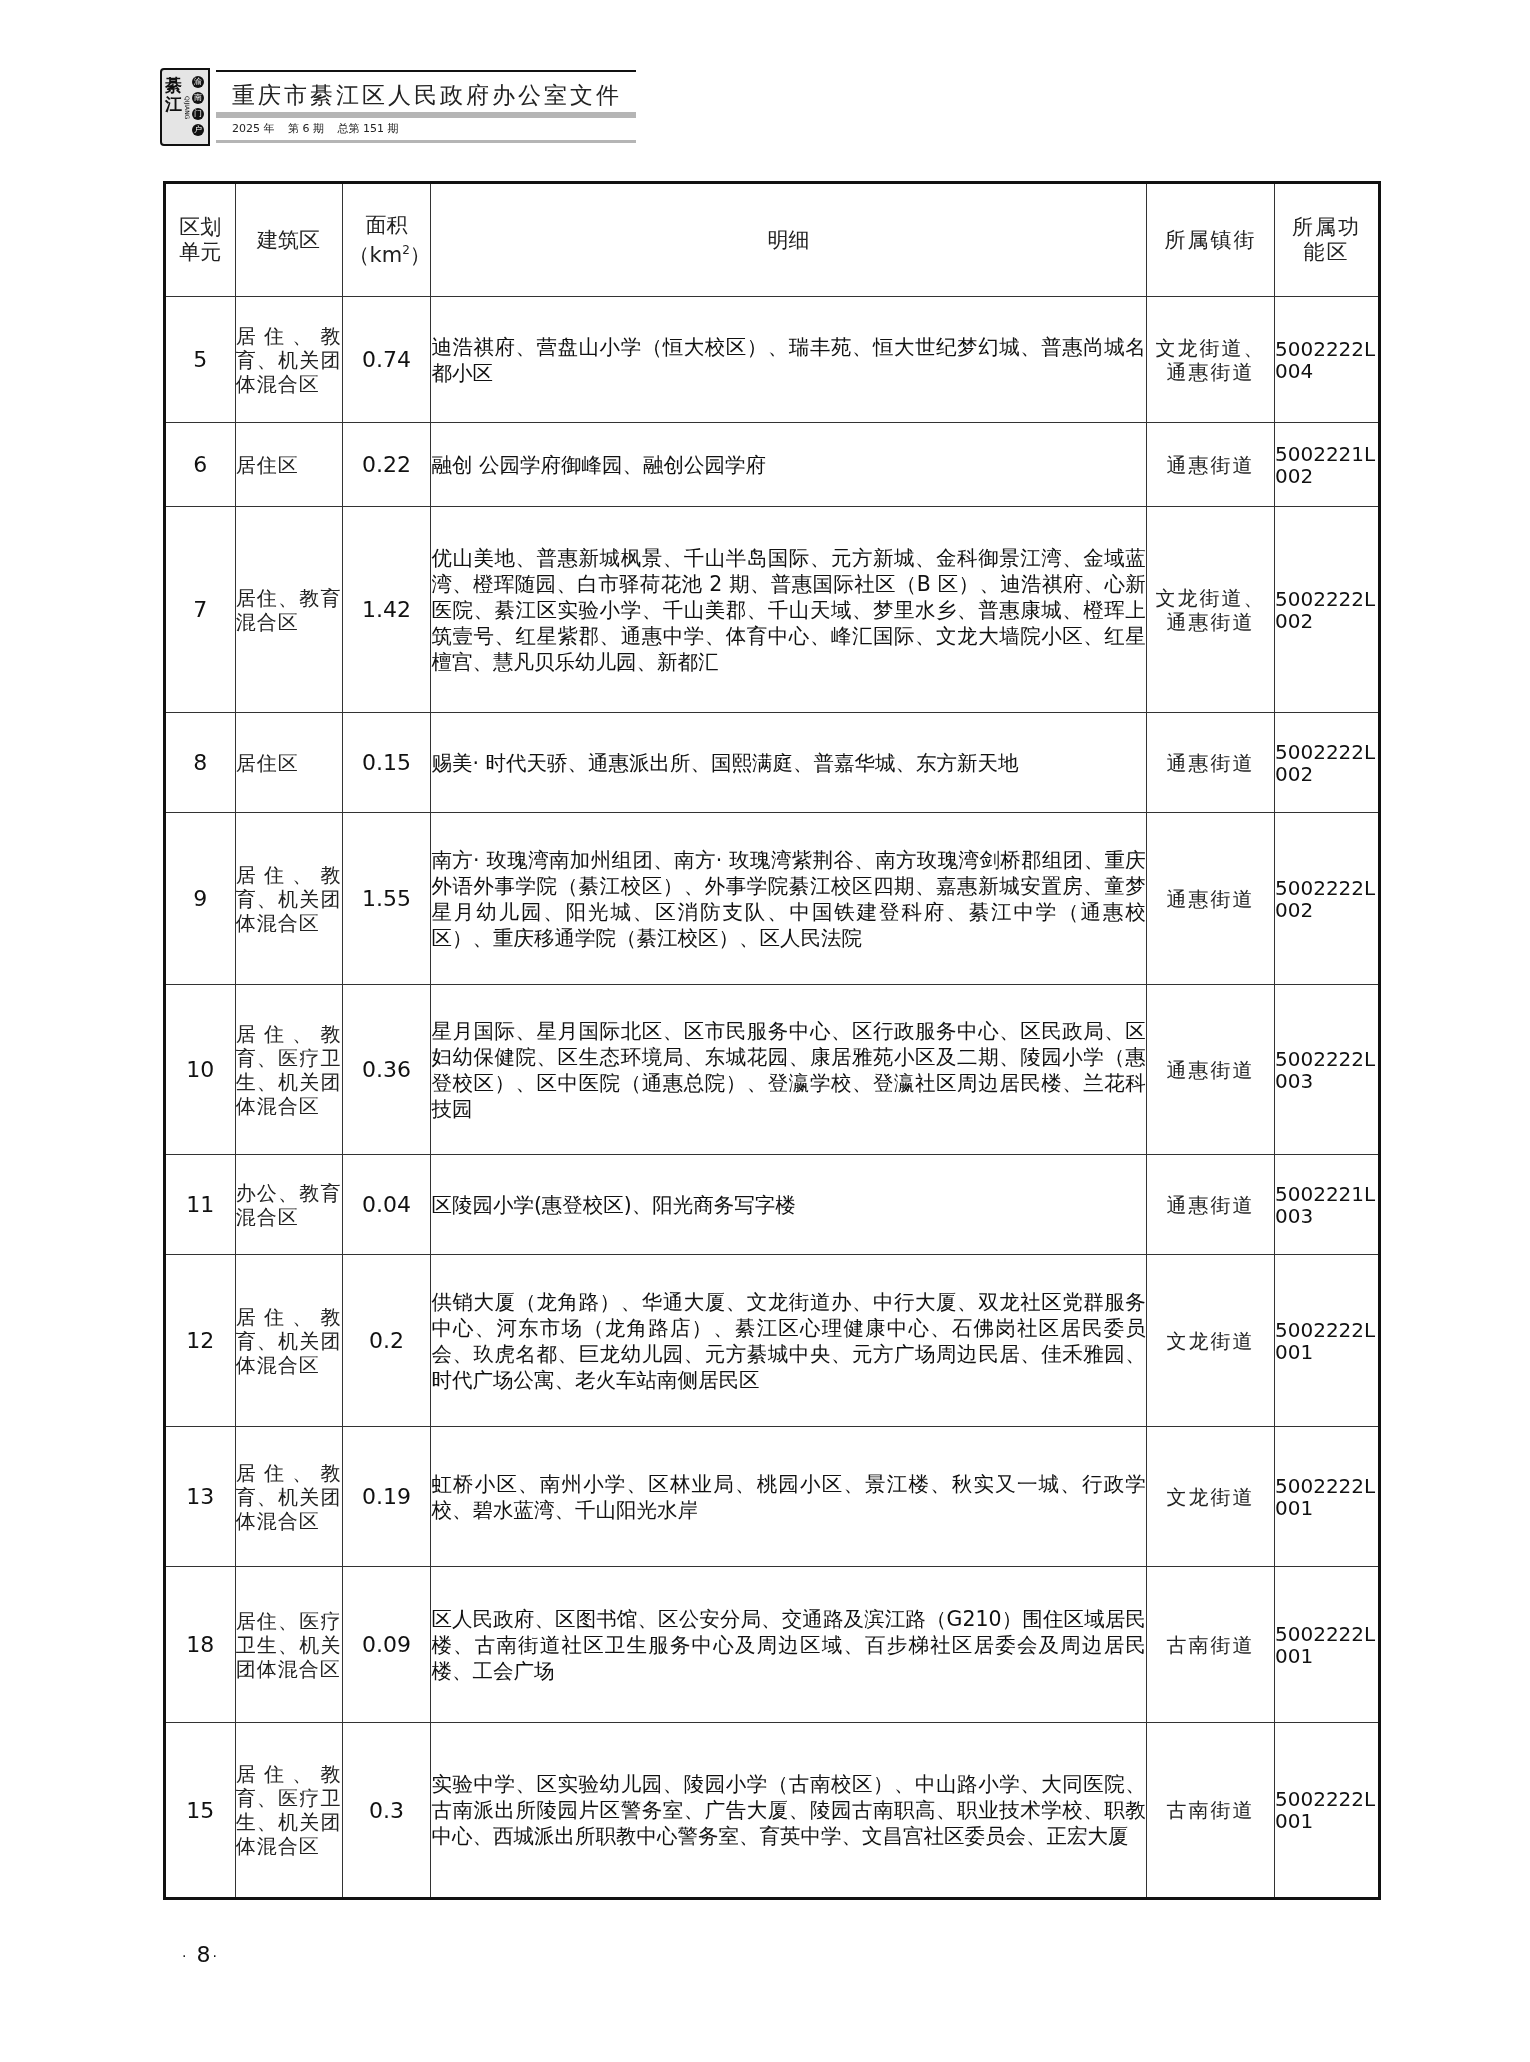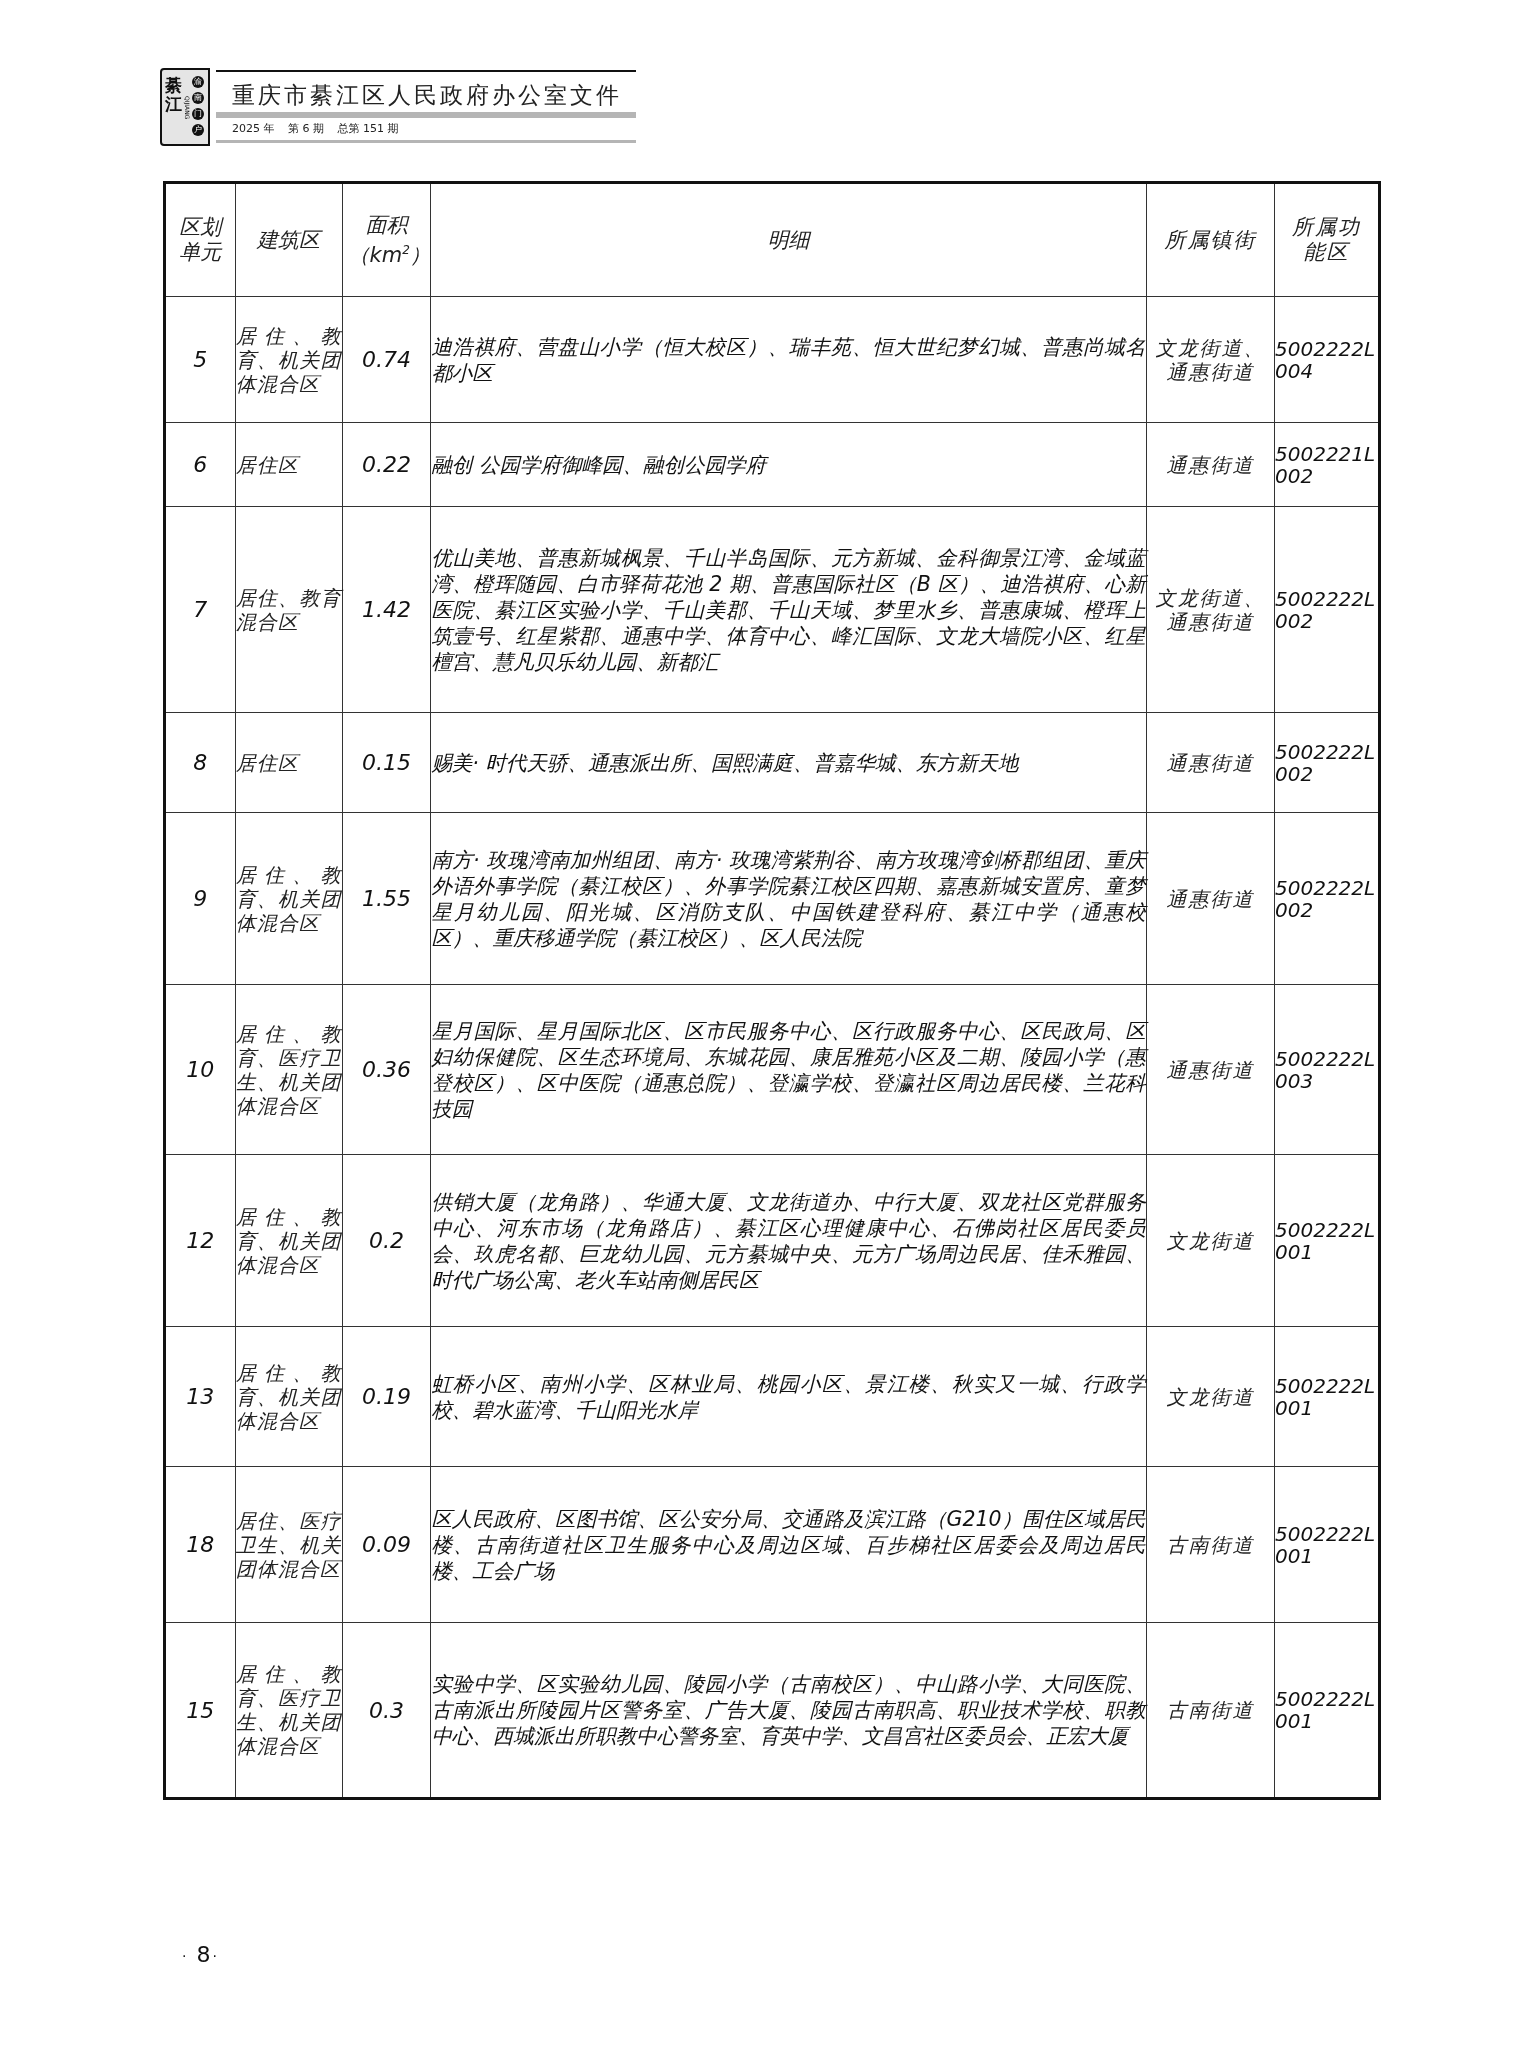--- a/index.html
+++ b/index.html
@@ -33,21 +33,21 @@
     font-family: "DejaVu Serif", serif; font-size: 23px; letter-spacing: 3px; color: #222;
   }
   .hdr-band { position: absolute; left: 56px; top: 44px; width: 420px; height: 6px; background: #b5b5b5; }
   .hdr-issue { position: absolute; left: 72px; top: 53px; font-size: 11px; color: #222; }
   .hdr-issue span { margin-right: 10px; }
   .hdr-bottomline { position: absolute; left: 56px; top: 72px; width: 420px; height: 3px; background: #b5b5b5; }
 
   
   table.main {
     position: absolute; left: 163px; top: 181px; width: 1218px;
-    border-collapse: collapse; border: 3px solid #111; table-layout: fixed; font-style: italic;
+    border-collapse: collapse; border: 3px solid #111; table-layout: fixed;
   }
   table.main th, table.main td {
     border: 1.5px solid #333; padding: 0; vertical-align: middle;
   }
   table.main th {
     font-weight: normal; font-size: 21px; line-height: 25px; height: 88px; color: #222;
   }
   .c-unit { width: 70px; text-align: center; font-size: 22px; }
   .c-type { width: 106px; }
   .c-area { width: 88px; text-align: center; font-size: 22px; }
@@ -166,20 +166,28 @@
 
     <tr style="height:170px;">
       <td class="c-unit">10</td>
       <td class="type-cell">居住、教育、医疗卫生、机关团体混合区</td>
       <td class="c-area">0.36</td>
       <td class="detail-cell">星月国际、星月国际北区、区市民服务中心、区行政服务中心、区民政局、区妇幼保健院、区生态环境局、东城花园、康居雅苑小区及二期、陵园小学（惠登校区）、区中医院（通惠总院）、登瀛学校、登瀛社区周边居民楼、兰花科技园</td>
       <td class="street-cell c-street">通惠街道</td>
       <td class="func-cell">5002222L003</td>
     </tr>
 
+    <tr style="height:100px;">
+      <td class="c-unit">11</td>
+      <td class="type-cell">办公、教育混合区</td>
+      <td class="c-area">0.04</td>
+      <td class="detail-cell">区陵园小学(惠登校区)、阳光商务写字楼</td>
+      <td class="street-cell c-street">通惠街道</td>
+      <td class="func-cell">5002221L003</td>
+    </tr>
 
     <tr style="height:172px;">
       <td class="c-unit">12</td>
       <td class="type-cell">居住、教育、机关团体混合区</td>
       <td class="c-area">0.2</td>
       <td class="detail-cell">供销大厦（龙角路）、华通大厦、文龙街道办、中行大厦、双龙社区党群服务中心、河东市场（龙角路店）、綦江区心理健康中心、石佛岗社区居民委员会、玖虎名都、巨龙幼儿园、元方綦城中央、元方广场周边民居、佳禾雅园、时代广场公寓、老火车站南侧居民区</td>
       <td class="street-cell c-street">文龙街道</td>
       <td class="func-cell">5002222L001</td>
     </tr>
 

